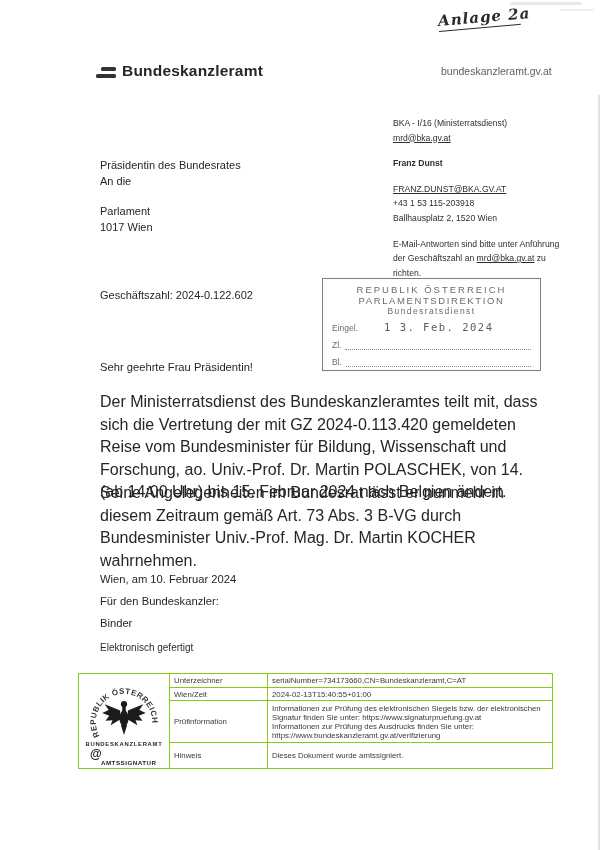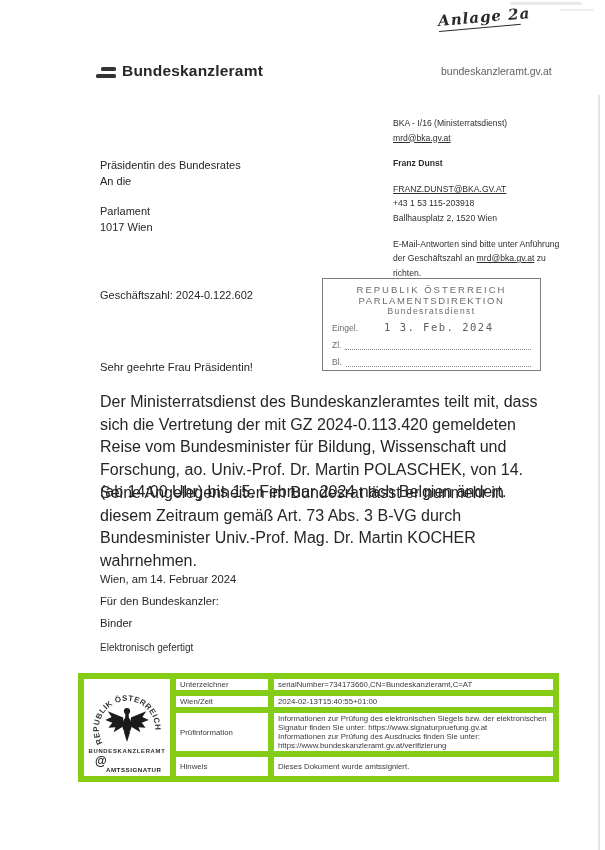--- a/index.html
+++ b/index.html
@@ -71,21 +71,21 @@
   .p2 { top:482px; }
 
   .closing { position:absolute; left:100px; top:568px; font-size:11.2px; line-height:22px; color:#262626; }
   .efiled { position:absolute; left:100px; top:642px; font-size:10px; color:#2e2e2e; }
 
   
   .sig-table {
     position:absolute; left:78px; top:673px; border-collapse:collapse;
     font-size:7.8px; color:#3a3a3a; table-layout:fixed;
   }
-  .sig-table td { border:6px solid #84cc16; padding:1px 4px; vertical-align:middle; }
+  .sig-table td { border:1px solid #84cc16; padding:1px 4px; vertical-align:middle; }
   .sig-table .lbl { width:98px; }
   .sig-table .val { width:285px;margin-left:46px; }
   .sig-table .emblem-cell { width:91px; padding:2px 2px; }
   .sig-table .r1 td, .sig-table .r2 td { height:13px; }
   .sig-table .r3 td { height:38px; }
   .sig-table .r4 td { height:25px; }
   .pruef-line { line-height:9px; }
 
   .emblem { display:flex; flex-direction:column; align-items:center; }
   .emblem svg { display:block; }
@@ -157,21 +157,21 @@
       <span>Bl.</span>
       <span class="dots"></span>
     </div>
   </div>
 
   <div class="salutation">Sehr geehrte Frau Präsidentin!</div>
   <div class="para p1">Der Ministerratsdienst des Bundeskanzleramtes teilt mit, dass sich die Vertretung der mit GZ 2024-0.113.420 gemeldeten Reise vom Bundesminister für Bildung, Wissenschaft und Forschung, ao. Univ.-Prof. Dr. Martin POLASCHEK, von 14. (ab 14:00 Uhr) bis 15. Februar 2024 nach Belgien ändert.</div>
   <div class="para p2">Seine Angelegenheiten im Bundesrat lässt er nunmehr in diesem Zeitraum gemäß Art. 73 Abs. 3 B-VG durch Bundesminister Univ.-Prof. Mag. Dr. Martin KOCHER wahrnehmen.</div>
 
   <div class="closing">
-    <div>Wien, am 14. Februar 2024</div>
+    <div>Wien, am 10. Februar 2024</div>
     <div>Für den Bundeskanzler:</div>
     <div>Binder</div>
   </div>
   <div class="efiled">Elektronisch gefertigt</div>
 
   <table class="sig-table">
     <tbody>
         <tr class="r1">
       <td class="emblem-cell" rowspan="4">
         <div class="emblem">

